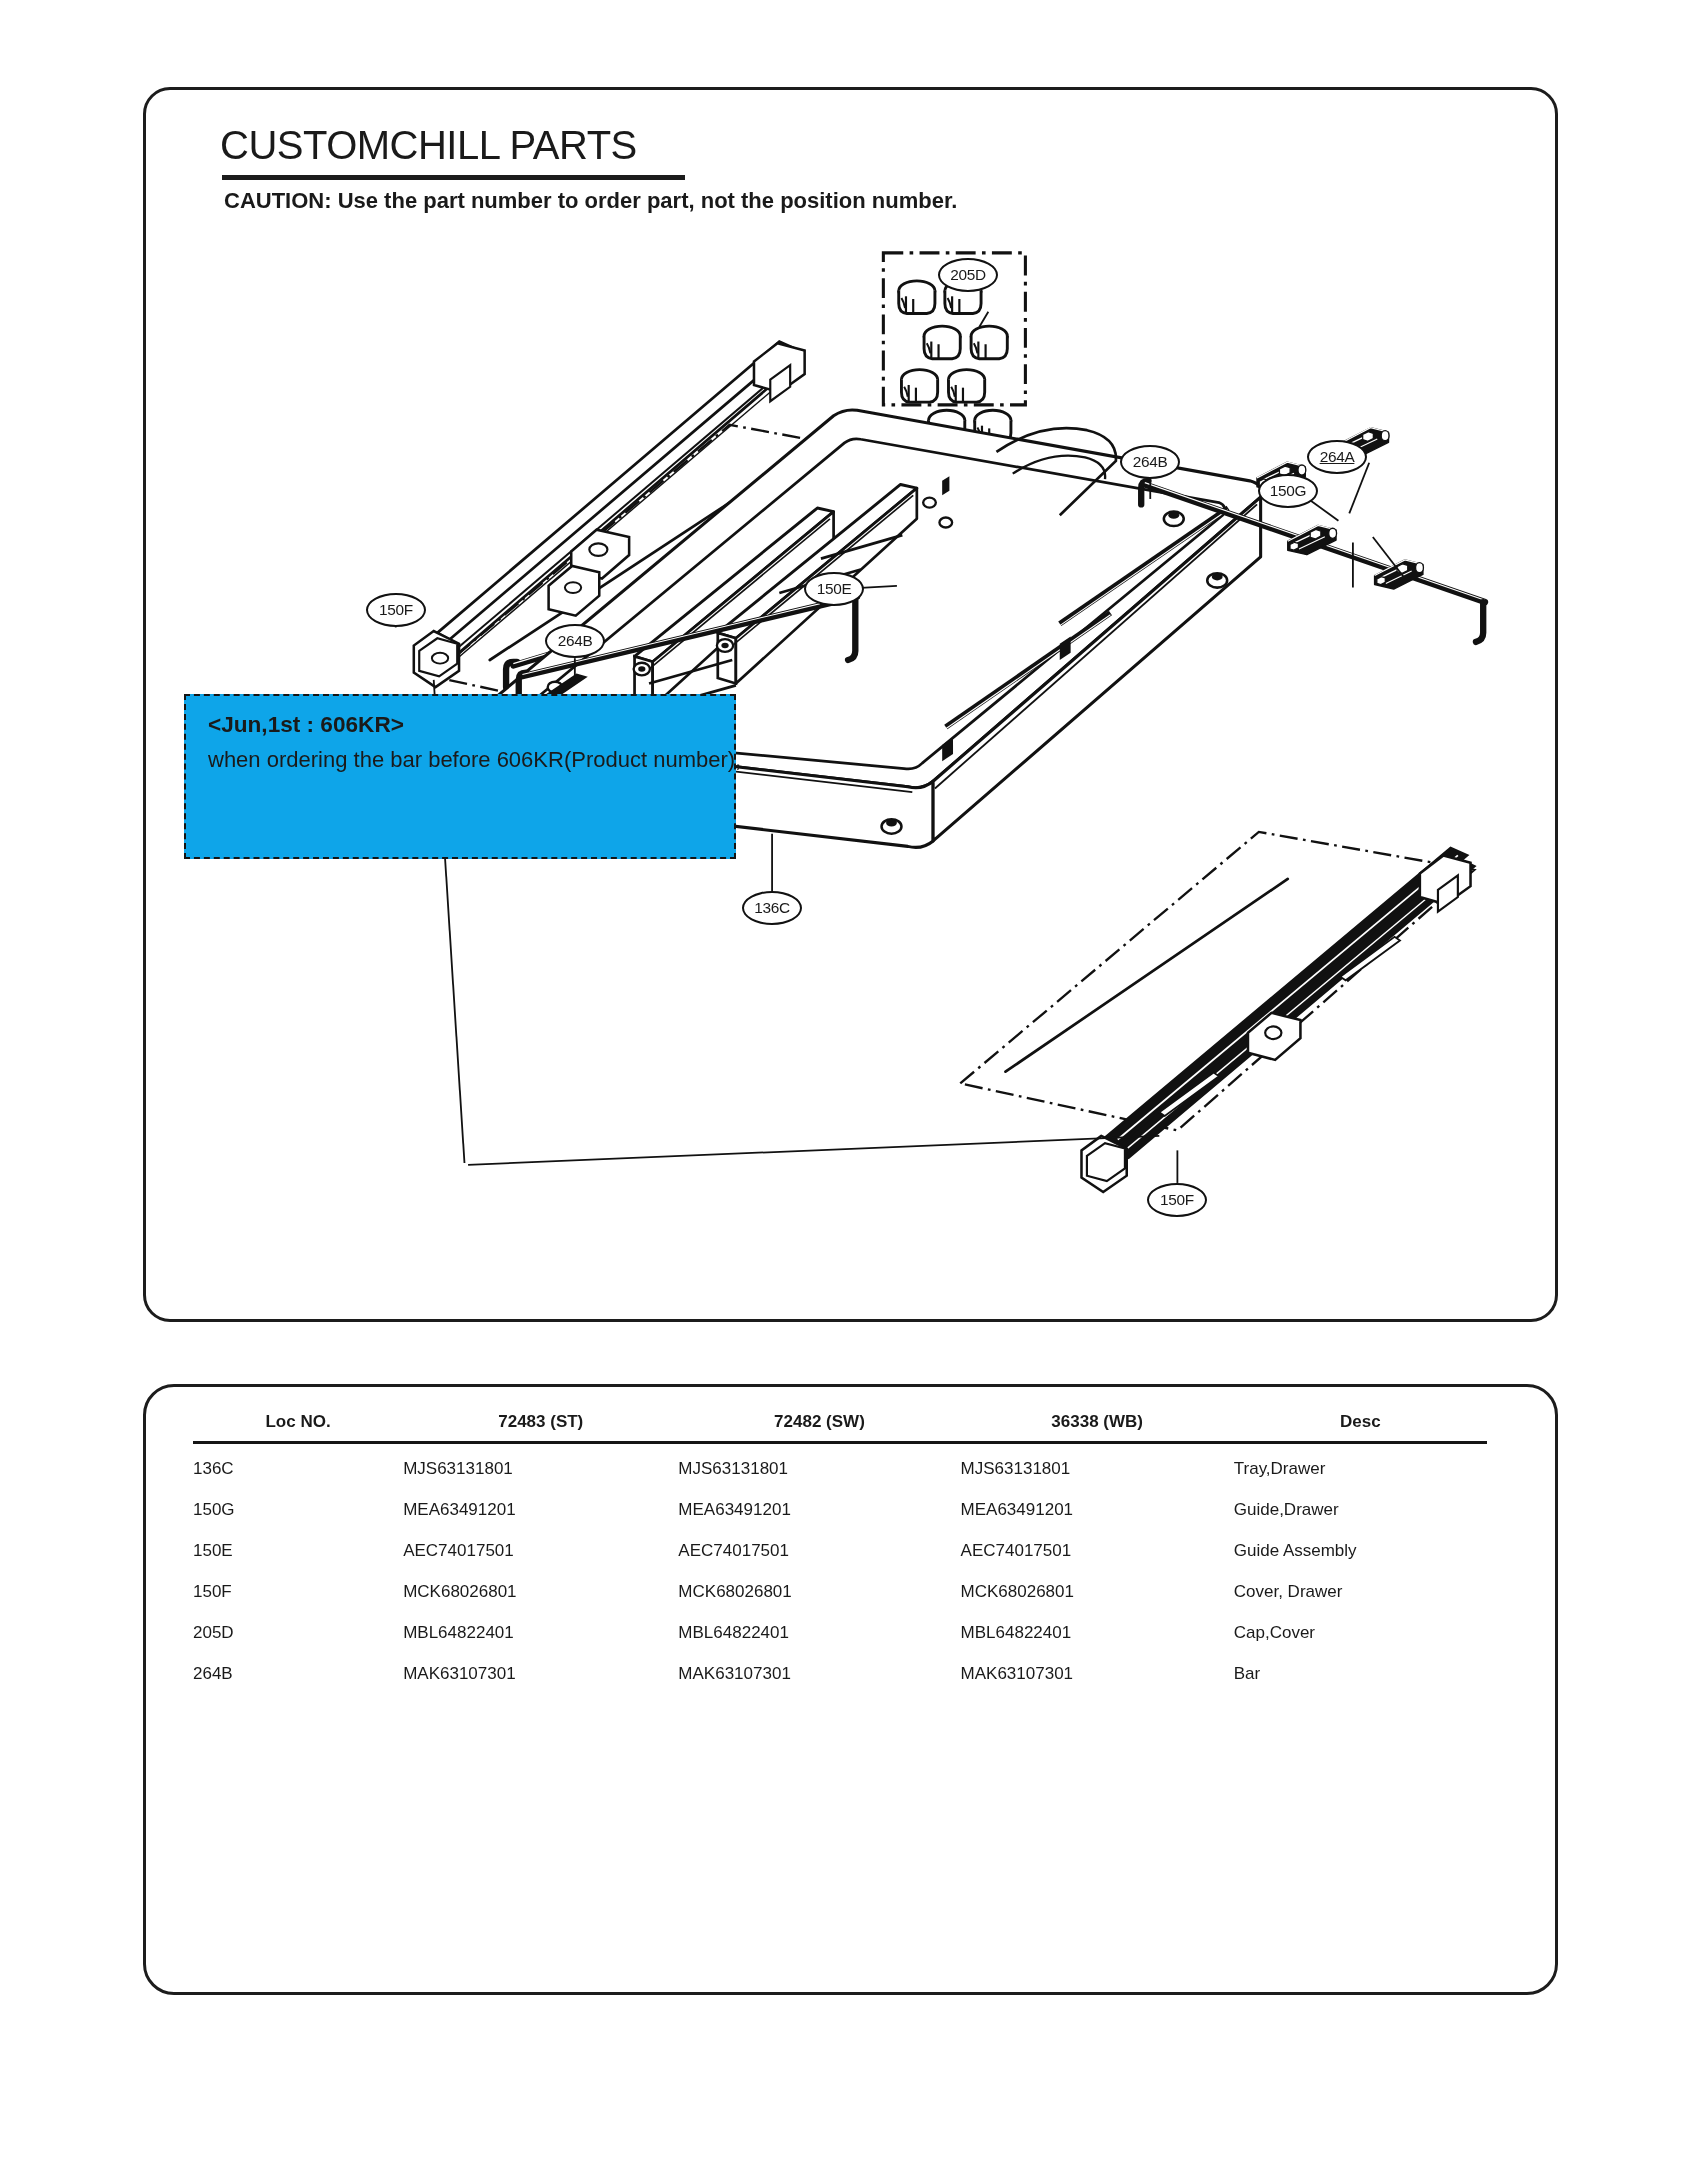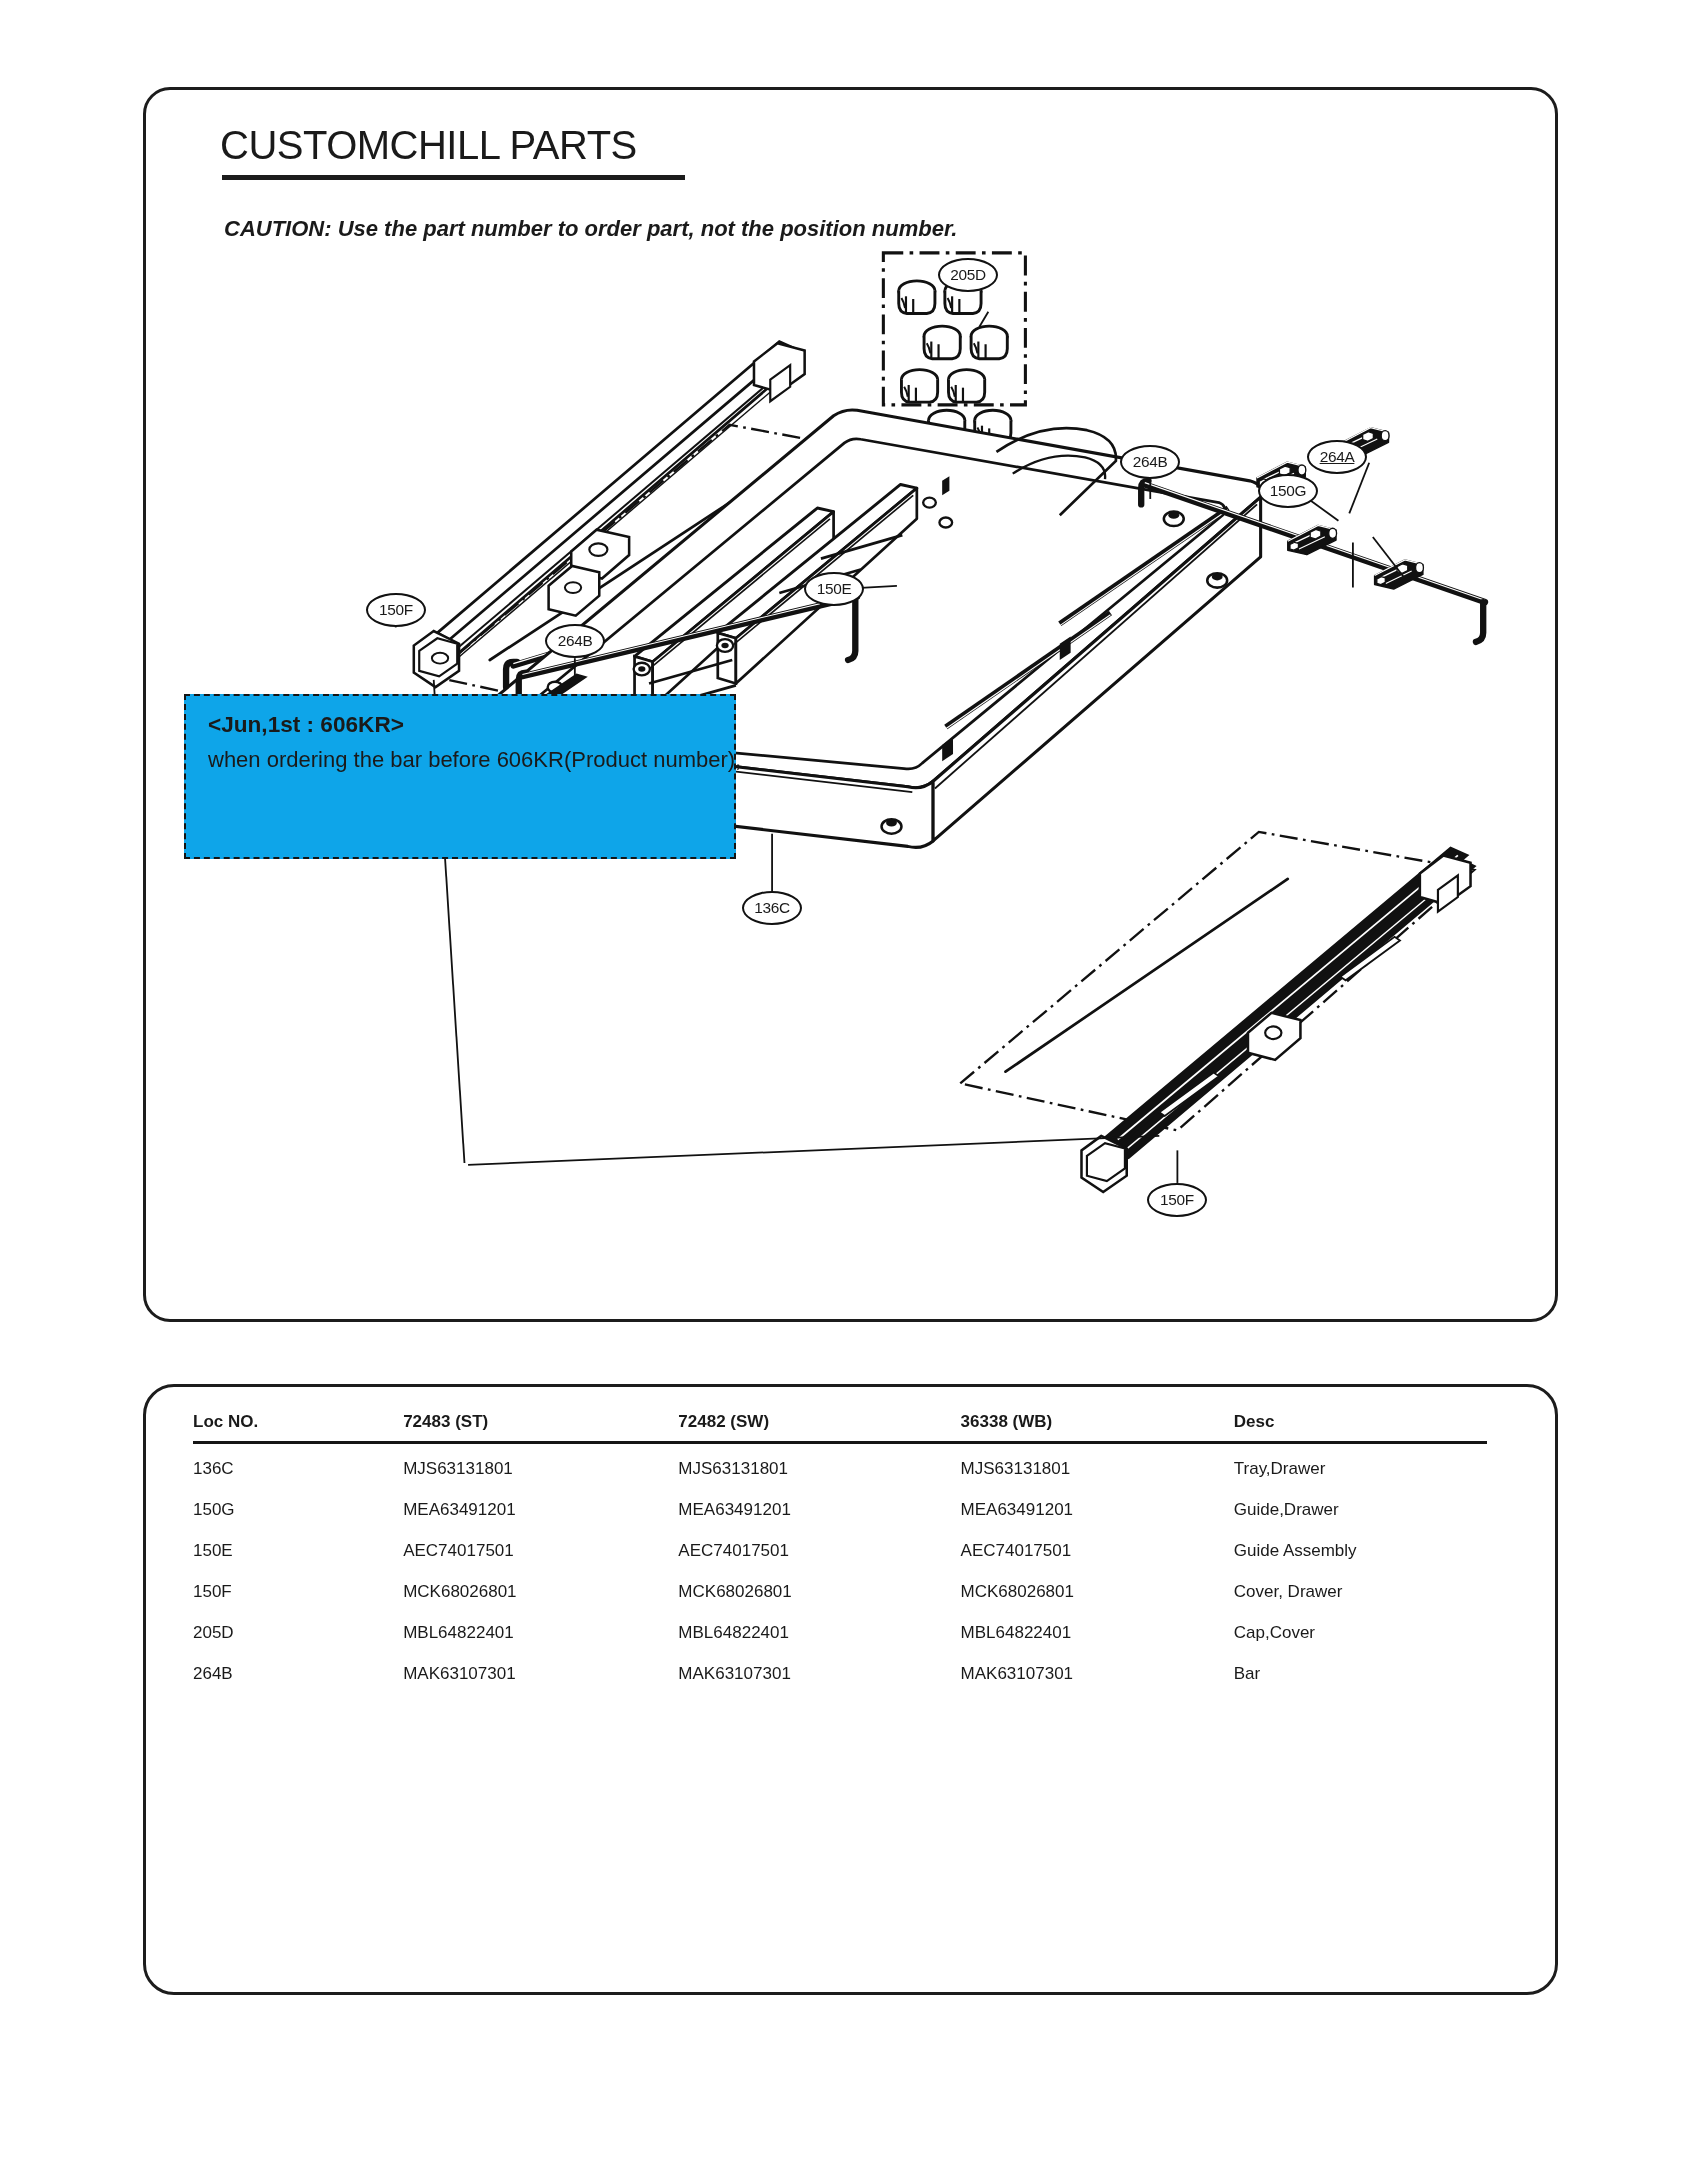--- a/index.html
+++ b/index.html
@@ -55,23 +55,21 @@
     width: 463px;
     height: 4.5px;
     background: #1c1c1c;
   }
   #caution-note {
     position: absolute;
     left: 78px;
     top: 98px;
     font-size: 22px;
     font-weight: bold;
-    font-style: italic;
-    white-space: nowrap;
-    margin-top: 28px;
+    white-space: nowrap;
   }
 
   
   #diagram-stage {
     position: absolute;
     left: 0;
     top: 0;
     width: 1415px;
     height: 1235px;
     overflow: hidden;
@@ -122,21 +120,21 @@
 
   
   #parts-table {
     position: absolute;
     left: 47px;
     top: 20px;
     width: 1294px;
     border-collapse: collapse;
   }
   #parts-table th {
-    text-align: left;
+    text-align: center;
     font-size: 17px;
     font-weight: bold;
     padding: 5.4px 0 9px 0;
     white-space: nowrap;
   }
   #parts-table thead tr {
     border-bottom: 3.6px solid #151515;
   }
   #parts-table td {
     text-align: left;

